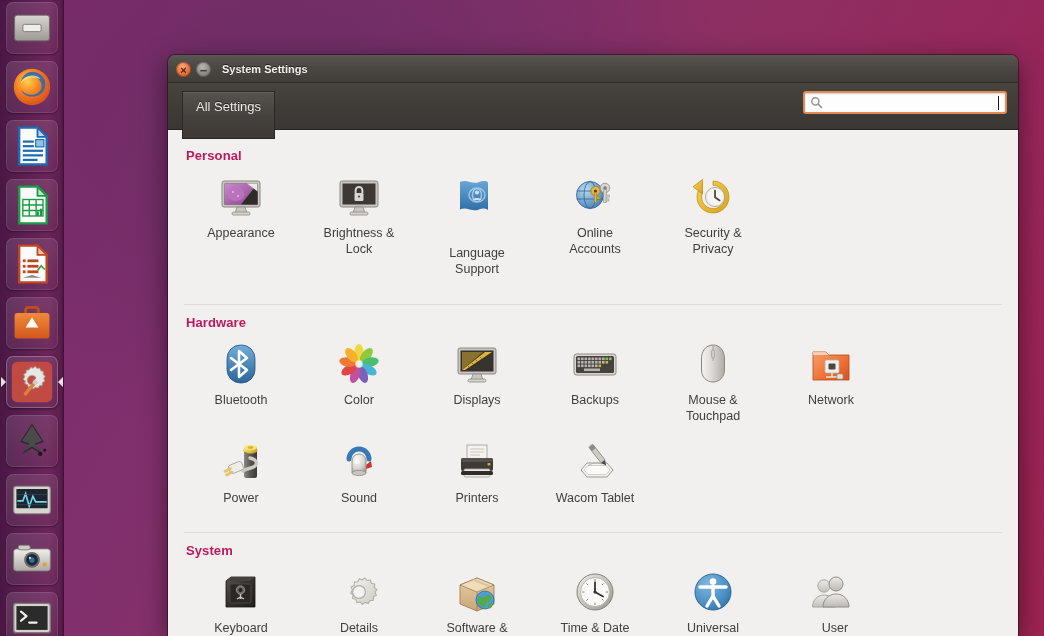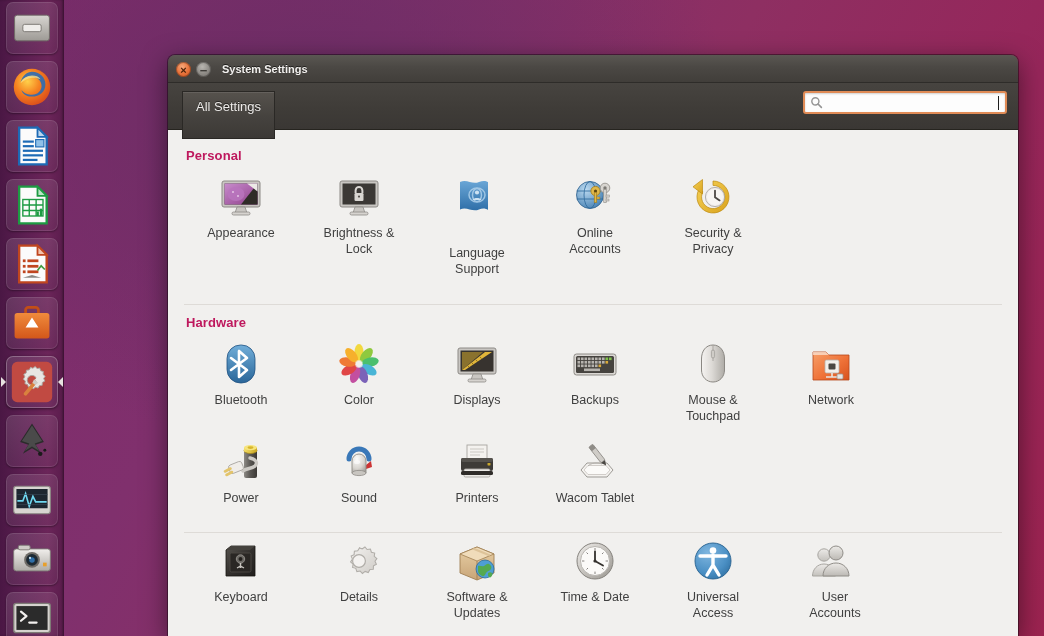--- a/index.html
+++ b/index.html
@@ -612,20 +612,21 @@
       <path d="M27 24h5l-2.5 5z" fill="#4a4743"></path>
     </g>
   </svg>
             </span>
             <div class="tlabel" style="white-space: pre-line;">Wacom Tablet</div>
           </div>
         </div>
       </div>
       <div class="section">
         <div class="sephr"></div>
+        <div class="sec-title">System</div>
         <div class="grid">
           <div class="tile">
             <span>
               <svg class="ico" viewBox="0 0 48 48" xmlns="http://www.w3.org/2000/svg">
     <defs>
                   <linearGradient id="bkG" x1="0" y1="0" x2="1" y2="1">
       <stop offset="0" stop-color="#56534e"></stop>
                     <stop offset=".5" stop-color="#34312e"></stop>
                     <stop offset="1" stop-color="#201e1c"></stop>
                   </linearGradient>

